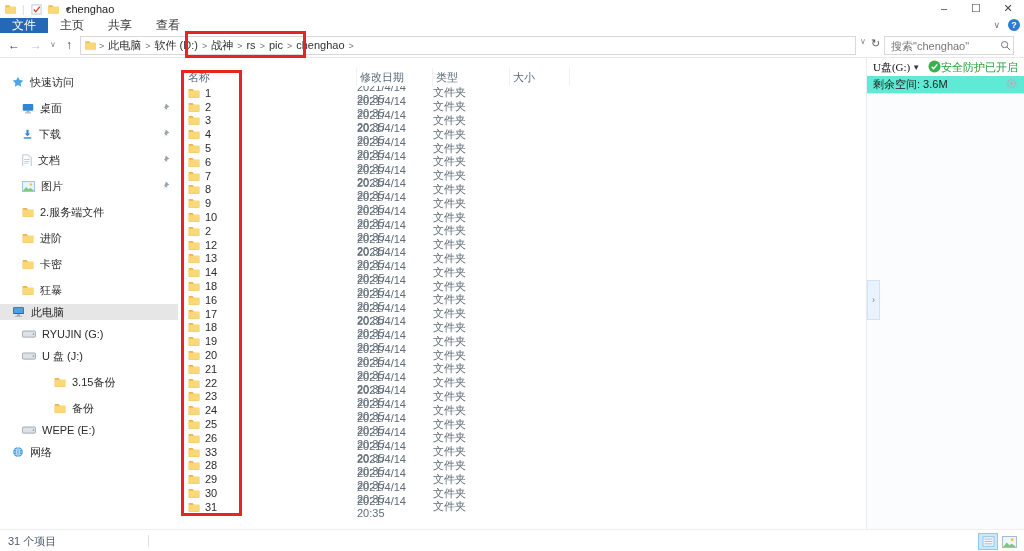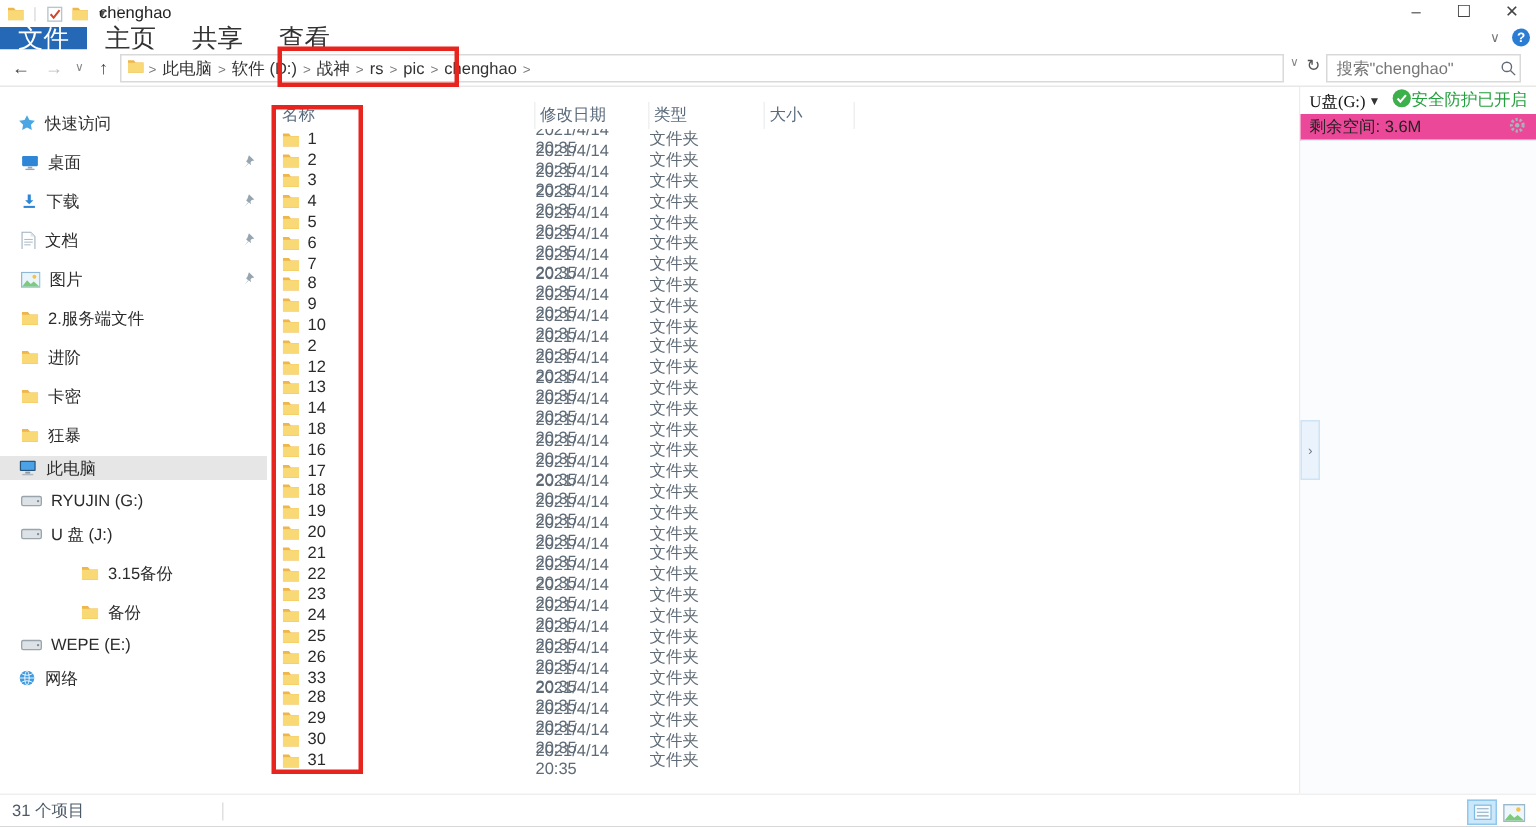--- a/index.html
+++ b/index.html
@@ -12,21 +12,21 @@
   .qat { position:absolute; left:5px; top:2px; display:flex; align-items:center; gap:6px; height:14px; }
   .qat .sep { color:#d8d8d8; font-size:10px; }
   .qat svg { display:block; }
   .qat .drop { font-size:7px; color:#555; }
   .win-title { position:absolute; left:66px; top:3px; font-size:11px; color:#222; }
   .win-controls { position:absolute; right:0; top:0; display:flex; height:18px; }
   .win-btn { width:32px; text-align:center; line-height:17px; font-size:11px; color:#444; cursor:default; }
 
   
   .tabs { position:absolute; top:18px; left:0; right:0; height:15px; background:#fff; display:flex; }
-  .tab { padding:0 12px; line-height:15px; font-size:17px; color:#333; }
+  .tab { padding:0 12px; line-height:15px; font-size:12px; color:#333; }
   .tab.active { background:#2568b5; color:#fff; }
   .ribbon-right { position:absolute; right:4px; top:19px; display:flex; align-items:center; gap:8px; }
   .rib-collapse { color:#777; font-size:9px; }
   .help-circle { width:12px; height:12px; border-radius:50%; background:#2b7cd3; color:#fff;
                  font-size:9px; text-align:center; line-height:12px; font-weight:bold; }
 
   
   .navbar { position:absolute; top:33px; left:0; right:0; height:25px; background:#fff; border-bottom:1px solid #e8e8e8; }
   .nav-ico { position:absolute; top:0; height:24px; line-height:24px; text-align:center; color:#3b4248; font-size:12px; }
   .addressbar { position:absolute; left:80px; top:3px; width:776px; height:19px; border:1px solid #d9d9d9;
@@ -35,21 +35,21 @@
   .crumb-sep { color:#777; font-size:9px; padding:0 1px; }
   .addr-extra { position:absolute; top:4px; color:#555; font-size:11px; }
   .searchbox { position:absolute; left:884px; top:3px; width:130px; height:19px; border:1px solid #d9d9d9;
                font-family:"Liberation Sans", sans-serif; font-size:11px; color:#555; padding:0 18px 0 6px; }
   .searchbox::placeholder { color:#767676; }
   .search-mag { position:absolute; left:1000px; top:7px; }
 
   
   .sidebar { position:absolute; left:0; top:58px; width:178px; bottom:22px; background:#fff; padding-top:6px; overflow:hidden; }
   .side-item { position:relative; height:16px; display:flex; align-items:center; gap:6px; padding-left:12px; cursor:default;margin-top:10px; }
-  .side-item.ind1 { padding-left:14px; }
+  .side-item.ind1 { padding-left:22px; }
   .side-item.ind2 { padding-left:54px; }
   .side-item.gap { margin-top:6px; }
   .side-item.selected { background:#e6e6e6; }
   .side-item .lbl { color:#2b2b2b; }
   .side-item svg { flex:0 0 auto; display:block; }
   .pin { position:absolute; right:8px; top:3px; }
 
   
   .filelist { position:absolute; left:178px; top:68px; width:688px; bottom:22px; background:#fff; }
   .colheads { position:absolute; top:0; left:0; right:0; height:18px; display:flex; padding-left:7px; color:#5a6b7c; }
@@ -63,21 +63,21 @@
   .c-size { width:60px; color:#5f6b76; }
   .col.c-name, .col.c-date, .col.c-type, .col.c-size { color:#5a6b7c; }
 
   
   .vline { position:absolute; left:866px; top:58px; bottom:22px; width:1px; background:#e9edf1; }
   .rightpanel { position:absolute; left:867px; right:0; top:58px; bottom:22px; background:#fbfcfe; }
   .rp-row1 { height:18px; display:flex; align-items:center; padding:0 6px; background:#fff; font-size:11px; }
   .rp-drive { color:#111; display:flex; align-items:center; gap:2px;font-family:Liberation Serif, serif; }
   .rp-drive .dd { font-size:8px; color:#333; }
   .rp-sec { margin-left:auto; display:flex; align-items:flex-start; gap:0; color:#23a13d; }
-  .rp-row2 { height:18px; display:flex; align-items:center; padding:0 6px; background:#ec4899;
+  .rp-row2 { height:18px; display:flex; align-items:center; padding:0 6px; background:#5eead4;
              border-bottom:1px solid #e4eaf1; color:#222; }
   .rp-gear { margin-left:auto; }
   .rp-collapse { position:absolute; left:0px; top:222px; width:13px; height:40px; background:#eaf3fb;
                  border:1px solid #cfe3f5; color:#6b7987; font-size:9px; text-align:center; line-height:38px; }
 
   
   .statusbar { position:absolute; left:0; right:0; bottom:0; height:22px; background:#fff; border-top:1px solid #efefef; }
   .status-count { position:absolute; left:8px; top:0; line-height:22px; color:#4c5a67; }
   .status-sep { position:absolute; left:148px; top:5px; width:1px; height:12px; background:#e0e0e0; }
   .viewbtn { position:absolute; top:3px; width:20px; height:17px; display:flex; align-items:center; justify-content:center; }

